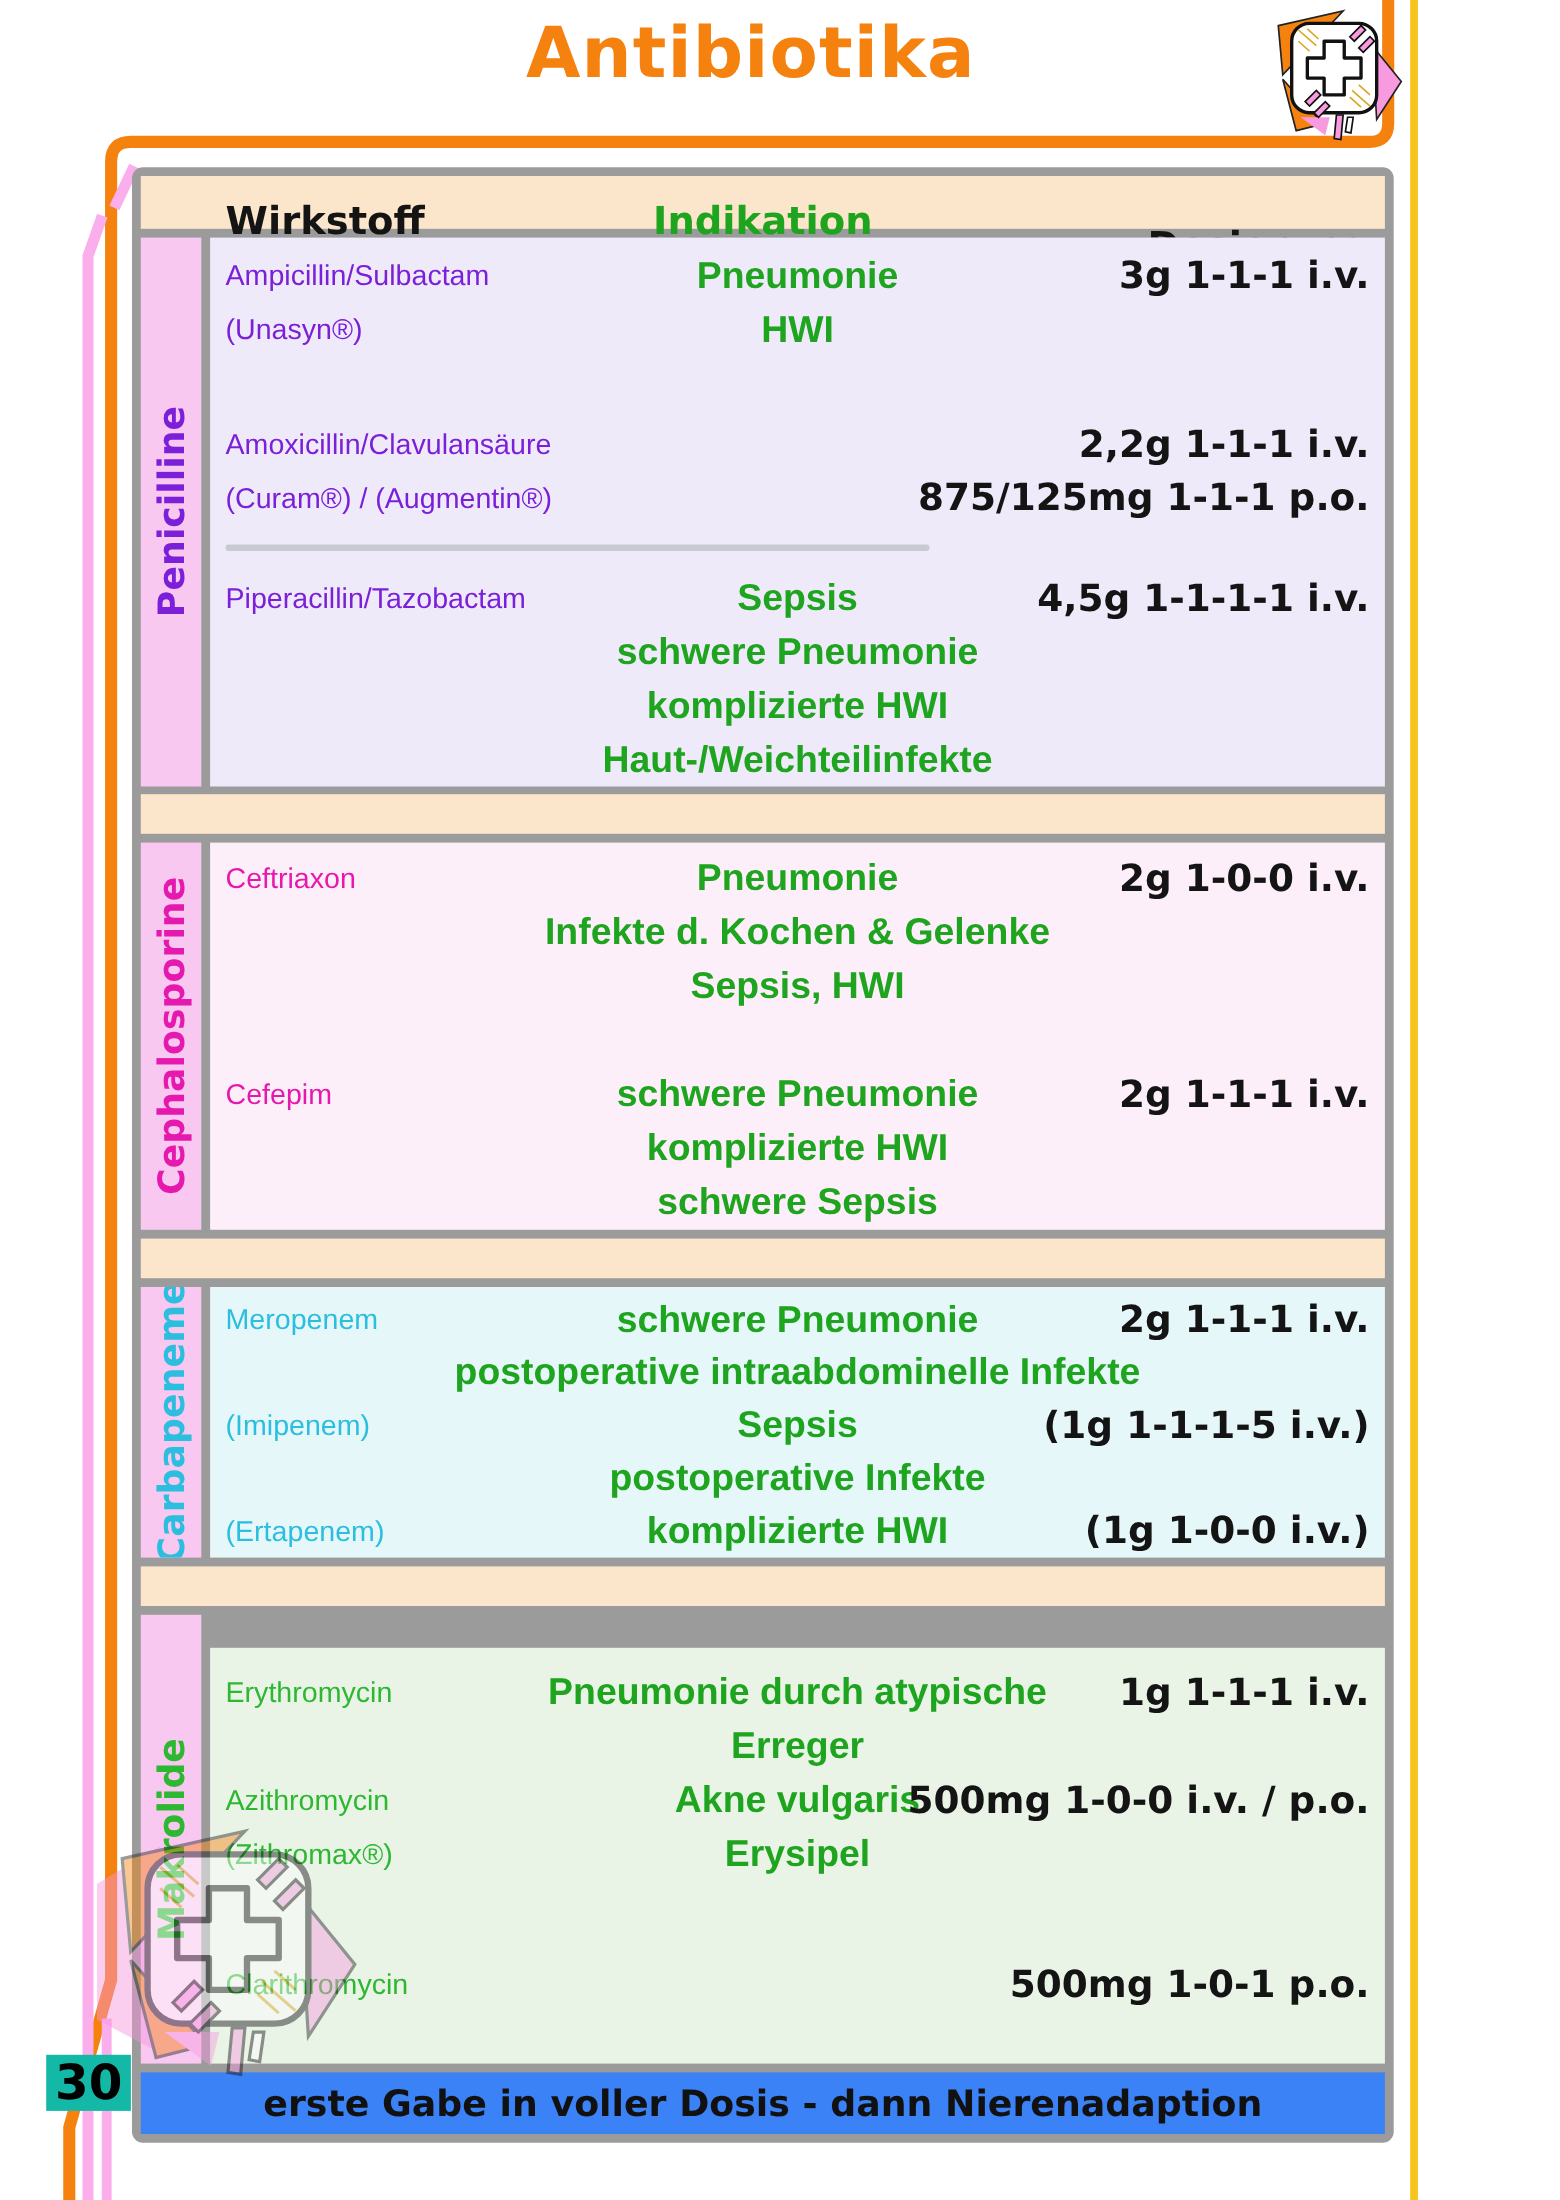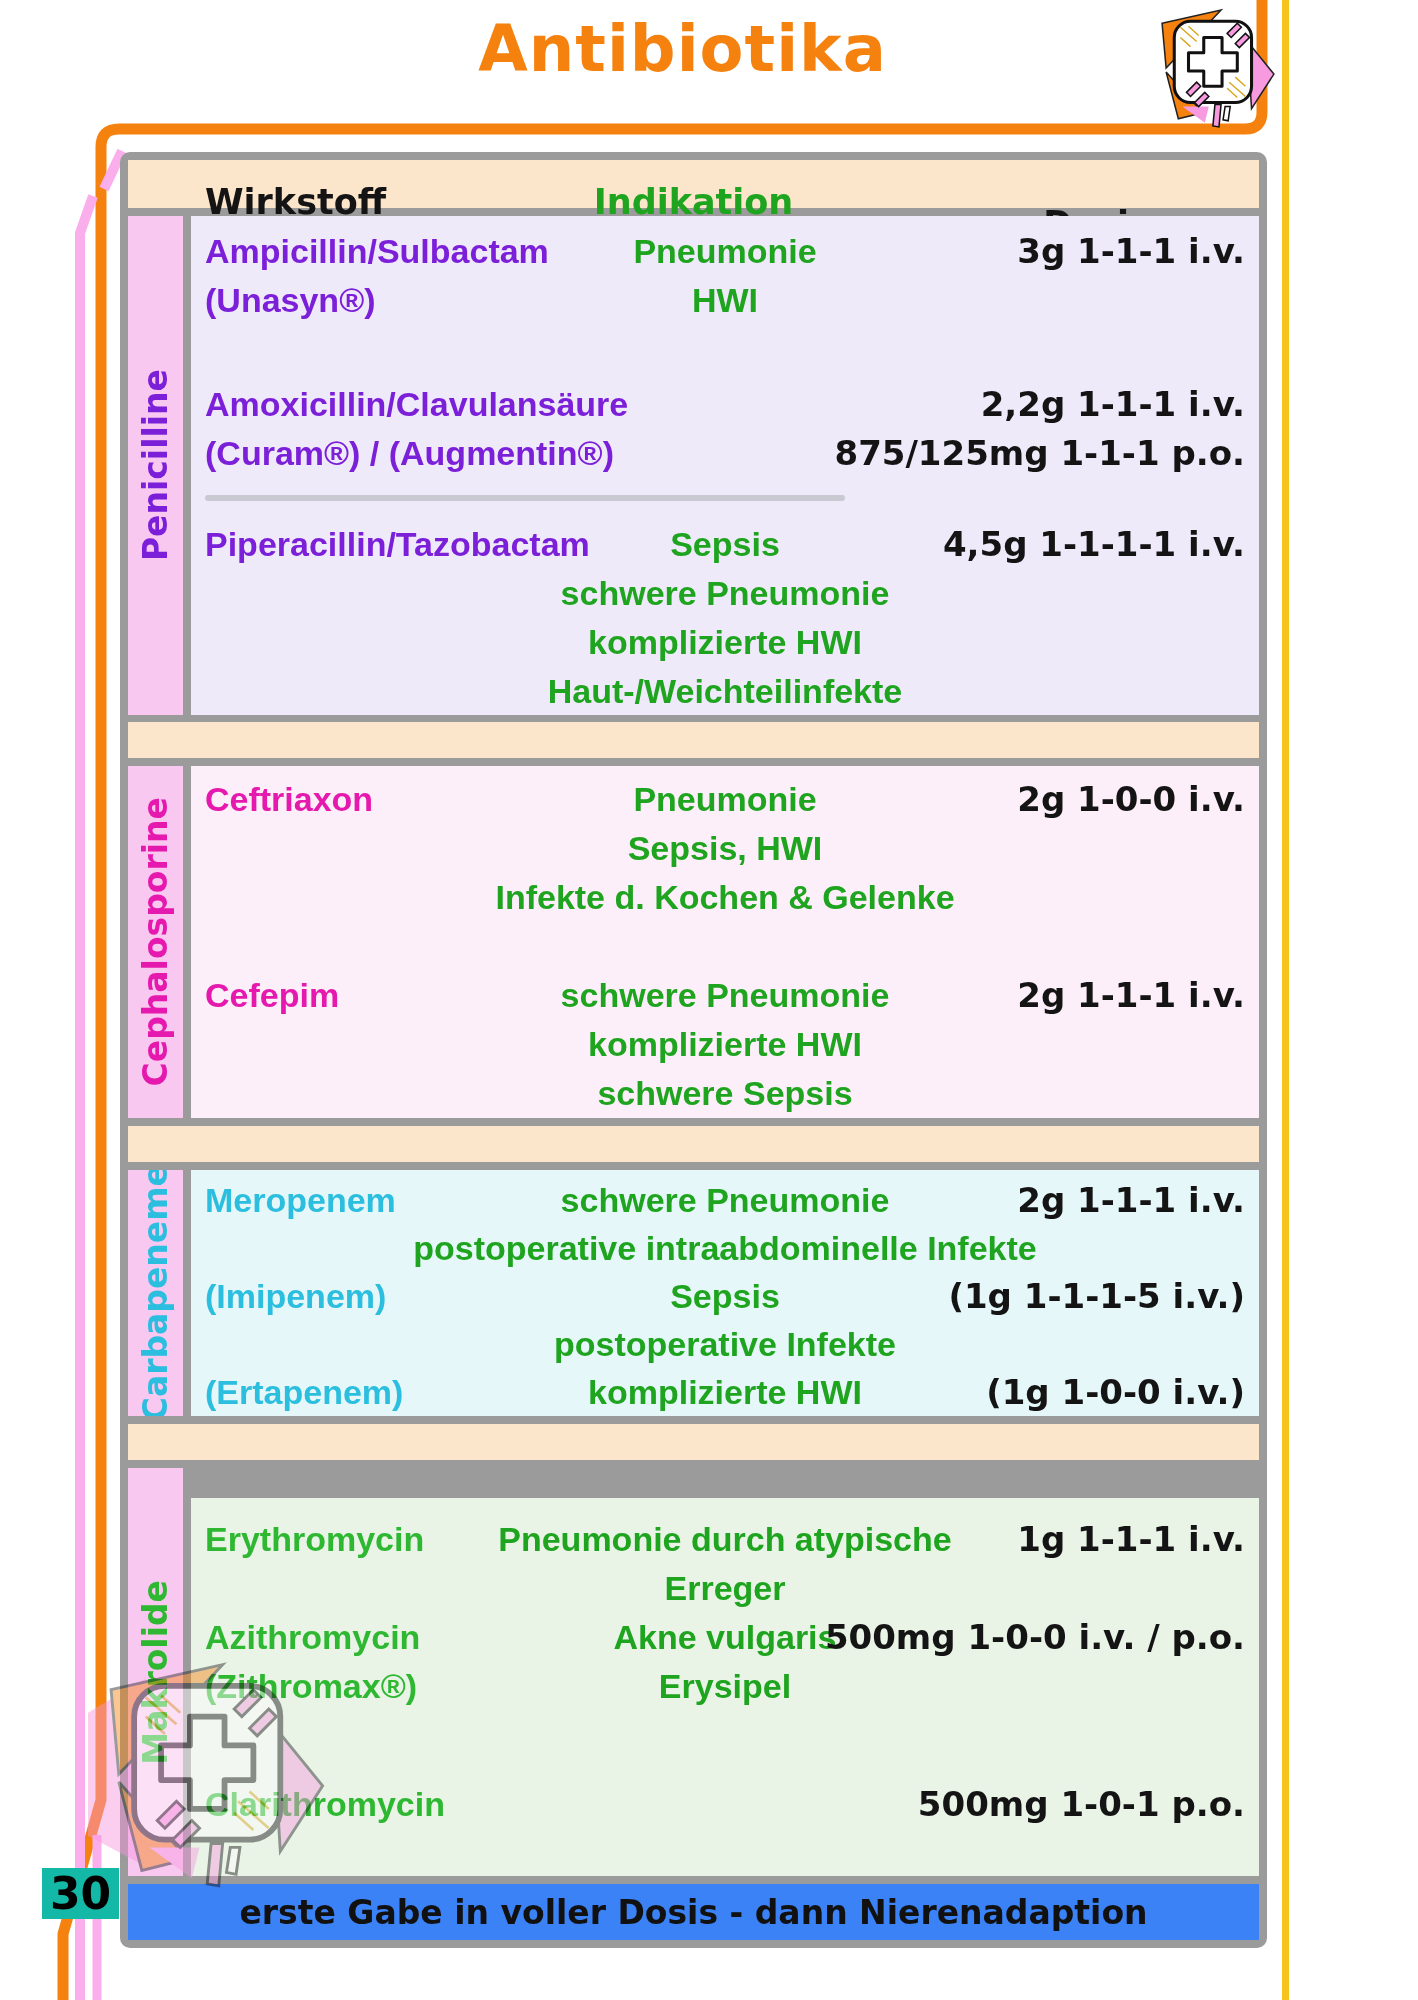--- a/index.html
+++ b/index.html
@@ -72,21 +72,21 @@
   .bg-ceph{background:#fdeff9;padding-top:8px;}
   .bg-carb{background:#e6f7f9;padding-top:6px;}
   .bg-mak{background:#e9f4e7;padding-top:16px;margin-top:30px;}
   .line{position:relative;height:49px;}
   .line-sm{height:48px;}
   .blank-s{height:49px;}
   .blank-m{height:55px;}
   .blank-l{height:69px;}
   .drug{
     position:absolute;left:14px;top:50%;transform:translateY(-50%);
-    font-weight:bold;font-size:34px;white-space:nowrap;
+    font-weight:normal;font-size:26px;white-space:nowrap;
   }
   .ind{
     position:absolute;left:0;right:0;top:50%;transform:translateY(-50%);
     text-align:center;font-weight:bold;font-size:34px;color:#1ea41e;white-space:nowrap;
   }
   .dos{
     position:absolute;right:14px;top:50%;transform:translateY(-50%);
     font-family:"DejaVu Sans",sans-serif;font-weight:bold;
     font-size:34px;color:#141414;white-space:nowrap;
   }
@@ -193,24 +193,24 @@
     <div class="sidebar">
       <span class="vlabel c-ceph">Cephalosporine</span>
     </div>
     <div class="content bg-ceph">
       <div class="line">
         <span class="drug c-ceph">Ceftriaxon</span>
         <span class="ind">Pneumonie</span>
         <span class="dos">2g 1-0-0 i.v.</span>
       </div>
       <div class="line">
+        <span class="ind">Infekte d. Kochen &amp; Gelenke</span>
+      </div>
+      <div class="line">
         <span class="ind">Sepsis, HWI</span>
-      </div>
-      <div class="line">
-        <span class="ind">Infekte d. Kochen &amp; Gelenke</span>
       </div>
       <div class="blank-s"></div>
       <div class="line">
         <span class="drug c-ceph">Cefepim</span>
         <span class="ind">schwere Pneumonie</span>
         <span class="dos">2g 1-1-1 i.v.</span>
       </div>
       <div class="line">
         <span class="ind">komplizierte HWI</span>
       </div>

